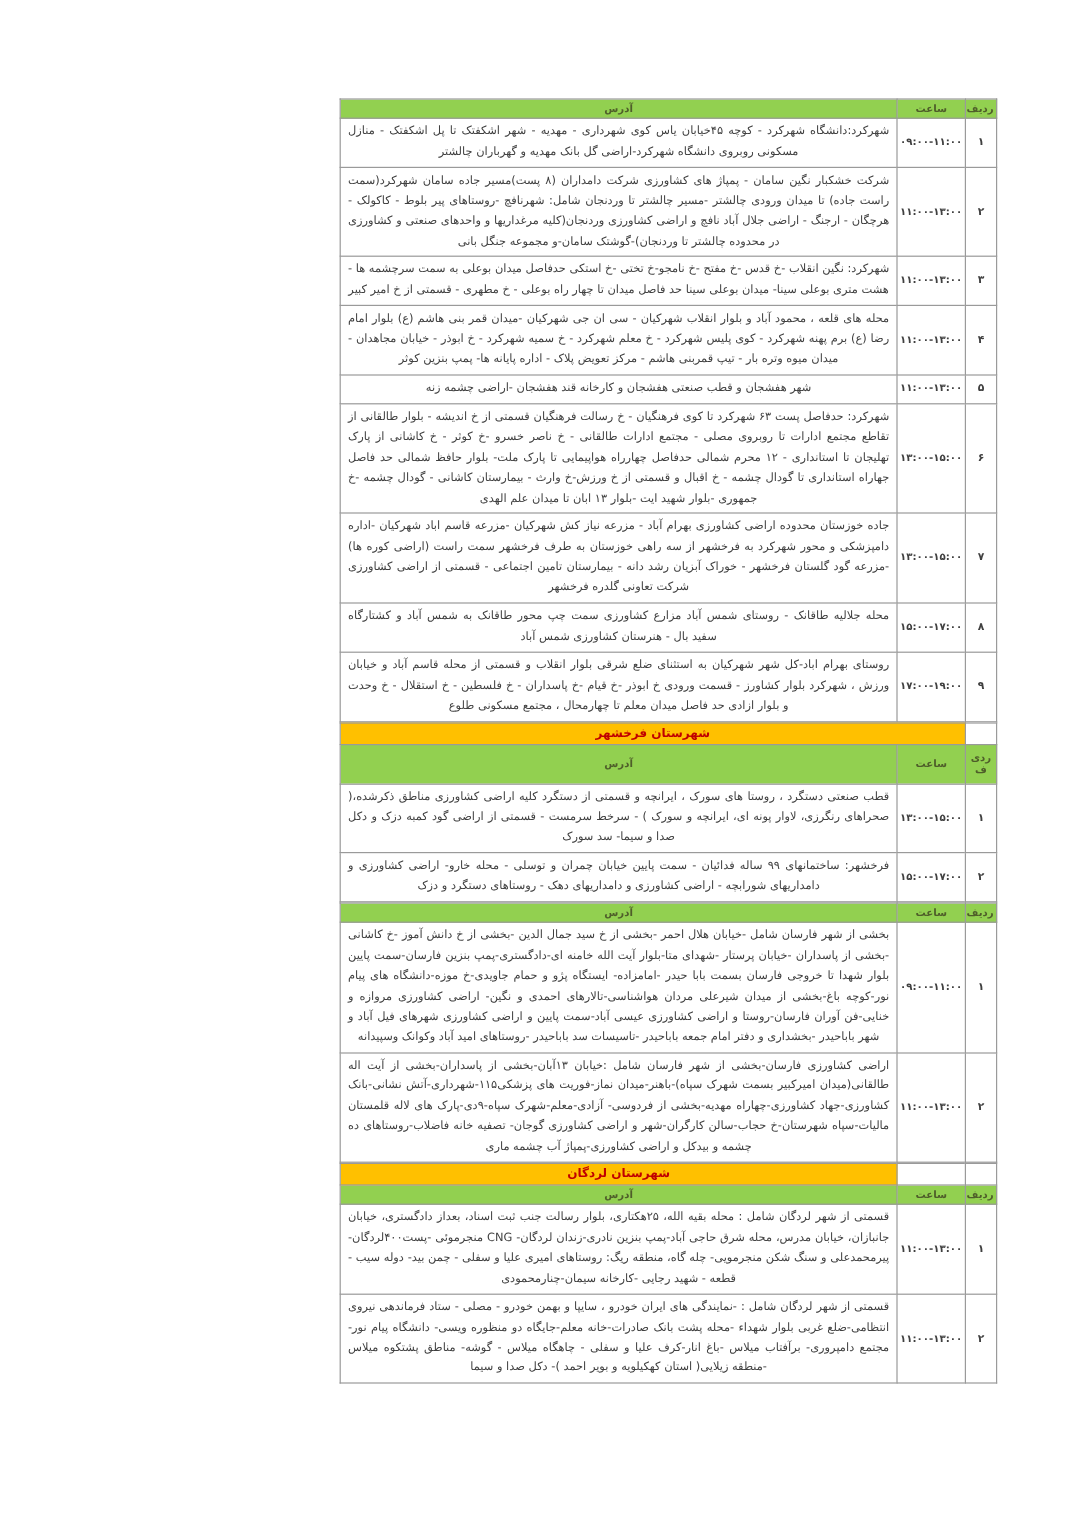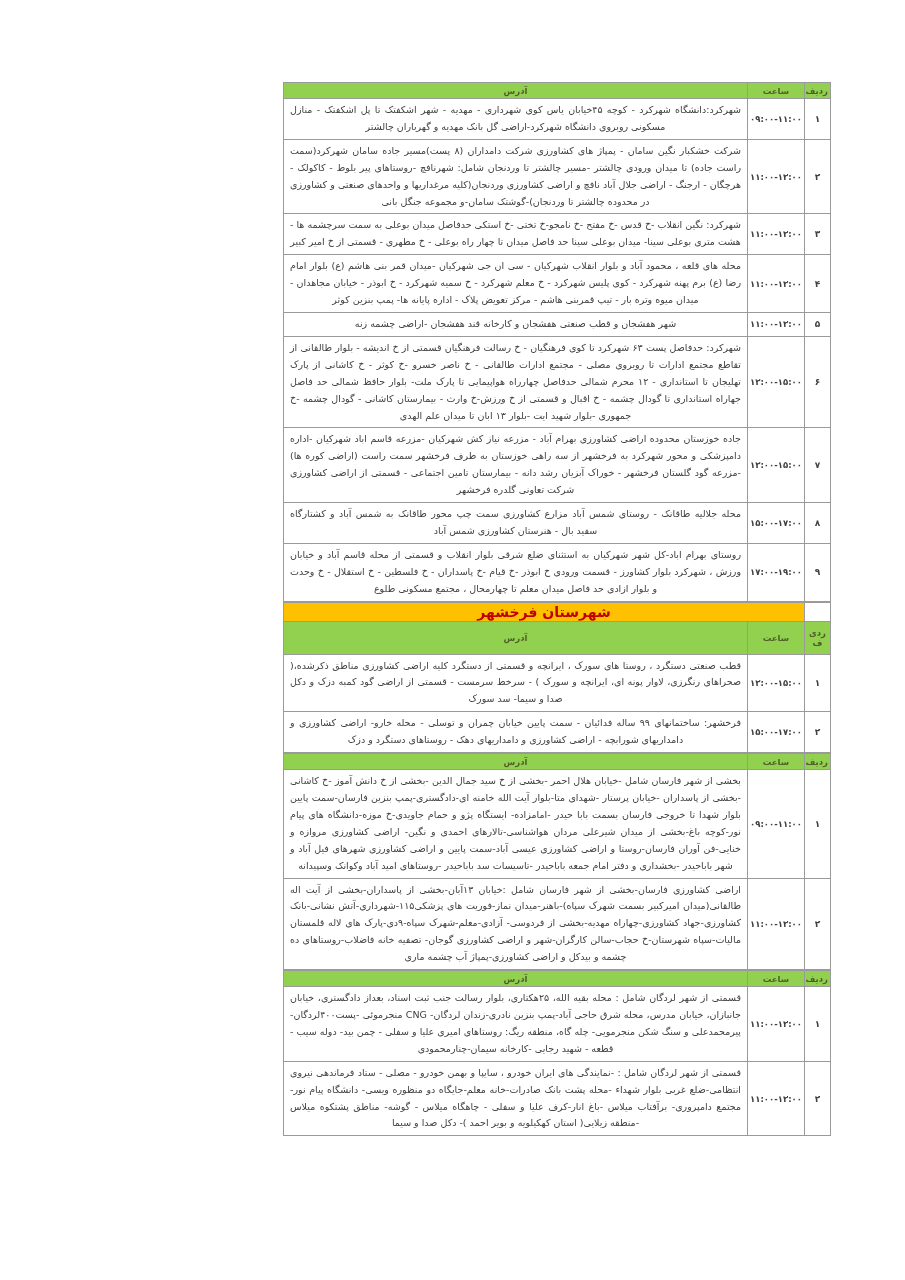--- a/index.html
+++ b/index.html
@@ -15,21 +15,21 @@
   col.c-no{width:26px;}
   col.c-time{width:57px;}
   
   th.col-head{
     background:#92D050;color:#4f5e2a;font-size:8.5px;font-weight:bold;
     height:13px;padding:1px 2px;text-align:center;
   }
   table.tall-head th.col-head{height:30px;}
   
   td.band{
-    background:#FFC000;color:#C00000;font-size:14px;font-weight:bold;
+    background:#FFC000;color:#C00000;font-size:10px;font-weight:bold;
     text-align:center;height:15px;padding:1px 2px;margin-left:20px;
   }
   td.filler{background:#ffffff;height:15px;}
   
   td.cell-address{
     font-size:9.5px;font-weight:normal;color:#404040;line-height:1.78;
     text-align:justify;text-align-last:center;padding:3px 6px;
   }
   td.cell-time{
     direction:ltr;font-size:8.5px;font-weight:bold;color:#404040;
@@ -165,20 +165,25 @@
   </table>
 
   <table class="outage-table">
     <colgroup>
         <col class="c-no">
         <col class="c-time">
         <col>
       </colgroup>
     <thead>
       <tr>
+        <td class="filler"></td>
+        <td class="filler"></td>
+        <td class="band">شهرستان لردگان</td>
+      </tr>
+      <tr>
         <th class="col-head">ردیف</th>
         <th class="col-head">ساعت</th>
         <th class="col-head">آدرس</th>
       </tr>
     </thead>
     <tbody>
         <tr>
           <td class="cell-no">۱</td>
           <td class="cell-time">۱۱:۰۰-۱۳:۰۰</td>
           <td class="cell-address">قسمتی از شهر لردگان شامل : محله بقیه الله، ۲۵هکتاری، بلوار رسالت جنب ثبت اسناد، بعداز دادگستری، خیابان جانبازان، خیابان مدرس، محله شرق حاجی آباد-پمپ بنزین نادری-زندان لردگان- CNG منجرموئی -پست۴۰۰لردگان-پیرمحمدعلی و سنگ شکن منجرمویی- چله گاه، منطقه ریگ: روستاهای امیری علیا و سفلی - چمن بید- دوله سیب - قطعه - شهید رجایی -کارخانه سیمان-چنارمحمودی</td>

